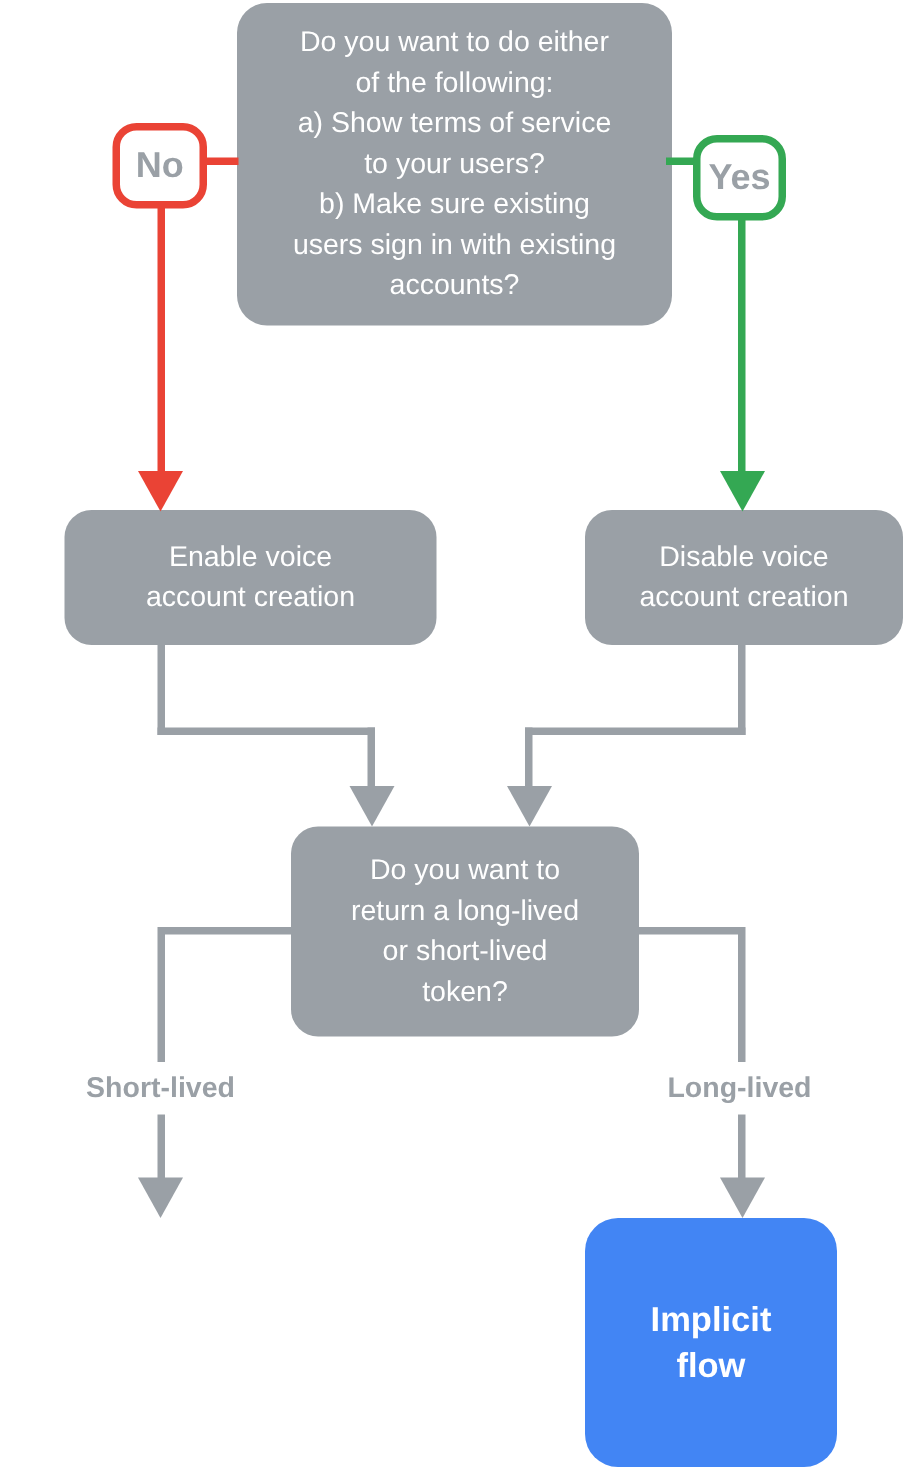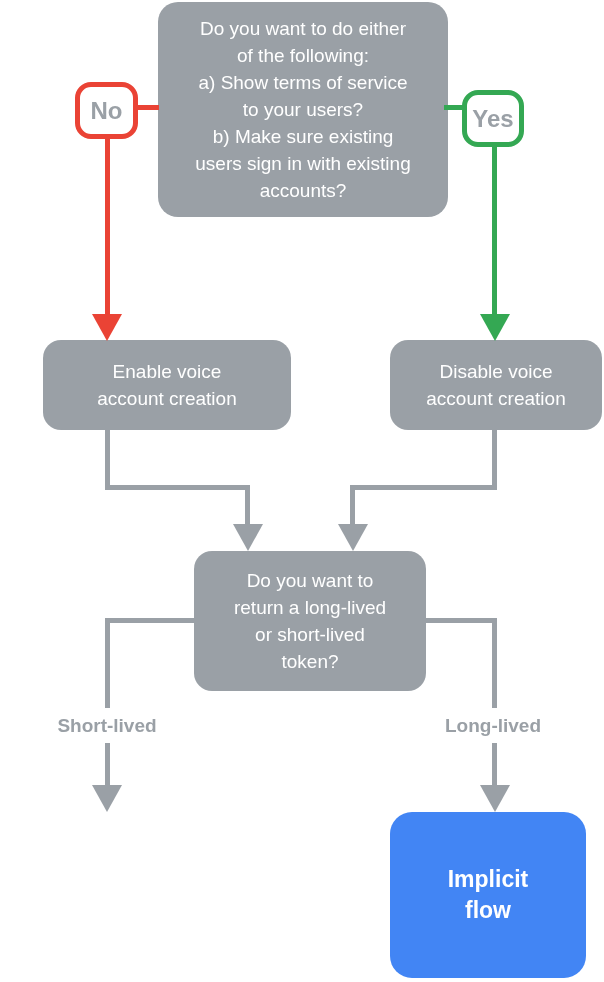--- a/index.html
+++ b/index.html
@@ -105,21 +105,21 @@
   [data-name="token-question-node"]  { left: 194px; top: 551px; width: 232px; height: 140px; border-radius: 18px; }
   [data-name="short-edge-h-segment"] { left: 107px; top: 618px; width: 87px;  height: 5px; }
   [data-name="short-edge-v-segment"] { left: 105px; top: 618px; width: 5px;   height: 168px; }
   [data-name="short-edge-arrow-icon"]{ left: 92px;  top: 785px; }
   [data-name="short-lived-edge-label"]{ left: 22px; top: 708px; width: 170px; height: 35px; }
   [data-name="long-edge-h-segment"]  { left: 406px; top: 618px; width: 89px;  height: 5px; }
   [data-name="long-edge-v-segment"]  { left: 492px; top: 618px; width: 5px;   height: 168px; }
   [data-name="long-edge-arrow-icon"] { left: 480px; top: 785px; }
   [data-name="long-lived-edge-label"]{ left: 410px; top: 708px; width: 166px; height: 35px; }
   [data-name="authorization-code-flow-node"] { left: 2px;   top: 812px; width: 211px; height: 166px; }
-  [data-name="implicit-flow-node"]           { left: 390px; top: 812px; width: 196px; height: 166px; }
+  [data-name="implicit-flow-node"]           { left: 390px; top: 812px; width: 168px; height: 166px; }
 </style>
 </head>
 <body>
 
 <div class="canvas" data-name="account-linking-flowchart">
 
   <div class="node gray-node" data-name="root-question-node">Do you want to do either
 of the following:
 a) Show terms of service
 to your users?

